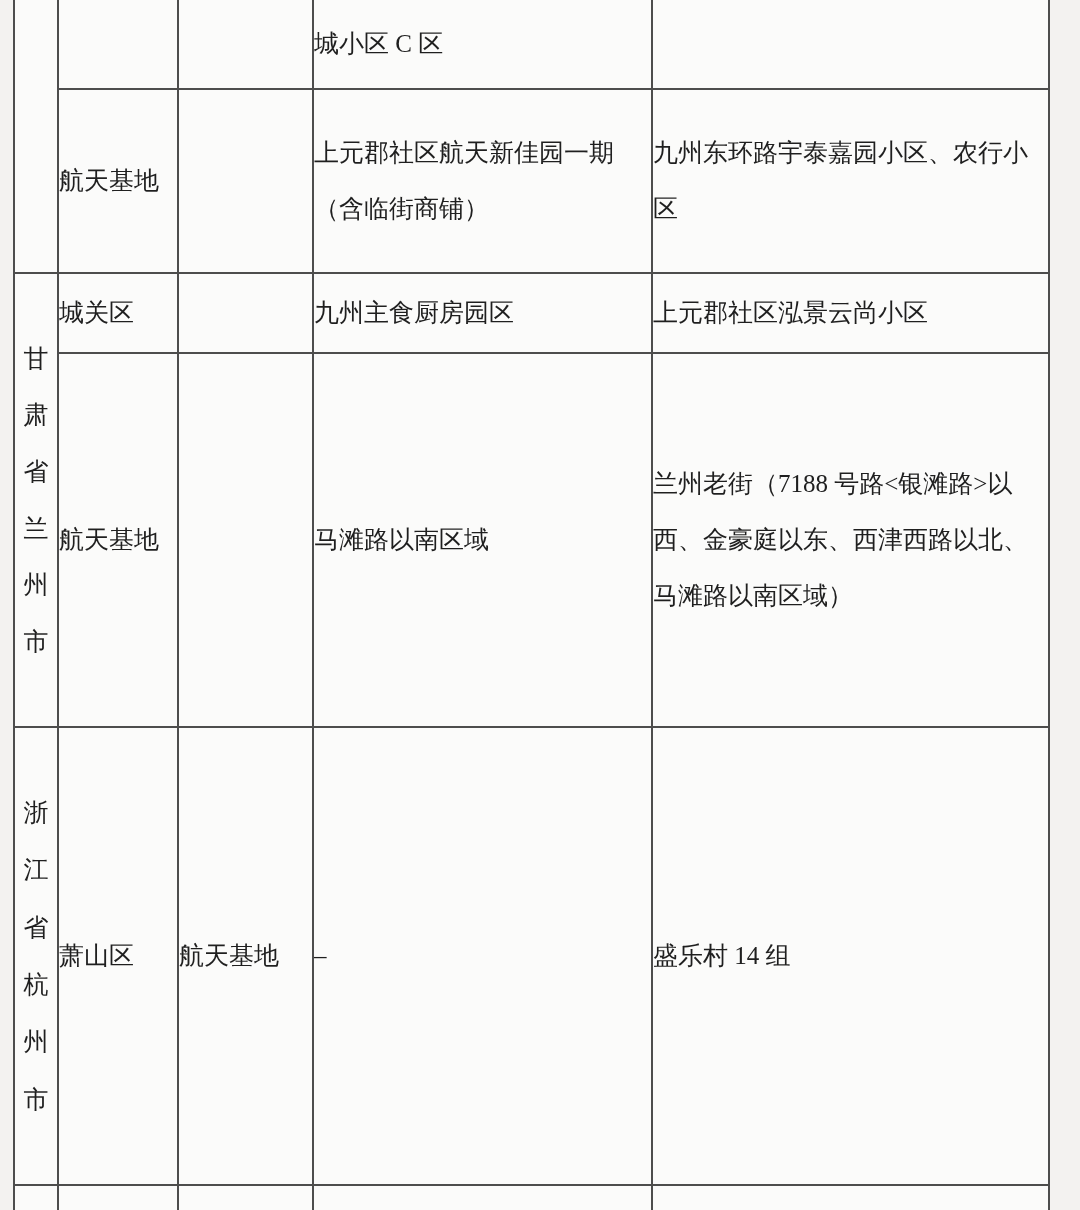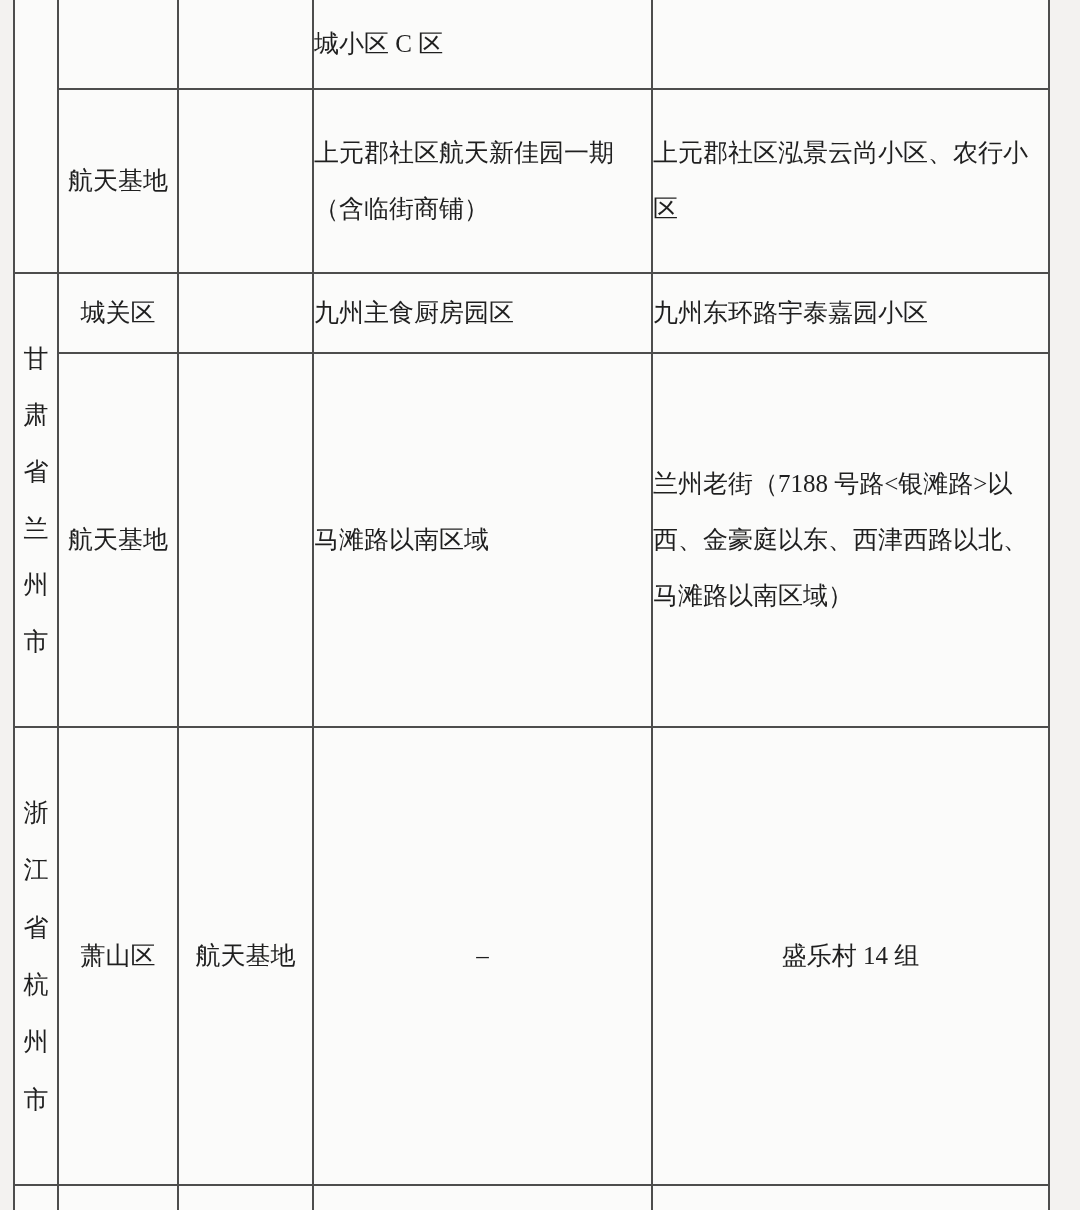--- a/index.html
+++ b/index.html
@@ -34,21 +34,20 @@
     line-height:56px;
     overflow:hidden;
     padding:0;
   }
   td.t-left{
     text-align:left;
     padding:0 6px 0 10px;
     white-space:pre-line;
   }
   td.t-center{
-    text-align:center;
     white-space:pre-line;
   }
   tr.r0 td{height:49px;margin-top:36px;}
   tr.r1 td{height:116px;}
   tr.r2 td{height:59px;margin-top:16px;}
   tr.r3 td{height:283px;}
   tr.r4 td{height:347px;}
   tr.r5 td{height:58px;}
   .vtext{
     display:flex;
@@ -83,31 +82,31 @@
         <td class="t-center"></td>
         <td class="t-center"></td>
         <td class="t-left">城小区 C 区</td>
         <td class="t-left"></td>
       </tr>
       <tr class="r1">
         <td class="t-center">航天基地</td>
         <td class="t-center"></td>
         <td class="t-left">上元郡社区航天新佳园一期
 （含临街商铺）</td>
-        <td class="t-left">上元郡社区泓景云尚小区、农行小
+        <td class="t-left">九州东环路宇泰嘉园小区、农行小
 区</td>
       </tr>
       <tr class="r2">
         <td rowspan="2" class="t-center">
           <div class="vtext vt-b"><span>甘</span><span>肃</span><span>省</span><span>兰</span><span>州</span><span>市</span></div>
         </td>
         <td class="t-center">城关区</td>
         <td class="t-center"></td>
         <td class="t-left">九州主食厨房园区</td>
-        <td class="t-left">九州东环路宇泰嘉园小区</td>
+        <td class="t-left">上元郡社区泓景云尚小区</td>
       </tr>
       <tr class="r3">
         <td class="t-center">航天基地</td>
         <td class="t-center"></td>
         <td class="t-left">马滩路以南区域</td>
         <td class="t-left">兰州老街（7188 号路&lt;银滩路&gt;以
 西、金豪庭以东、西津西路以北、
 马滩路以南区域）</td>
       </tr>
       <tr class="r4">

